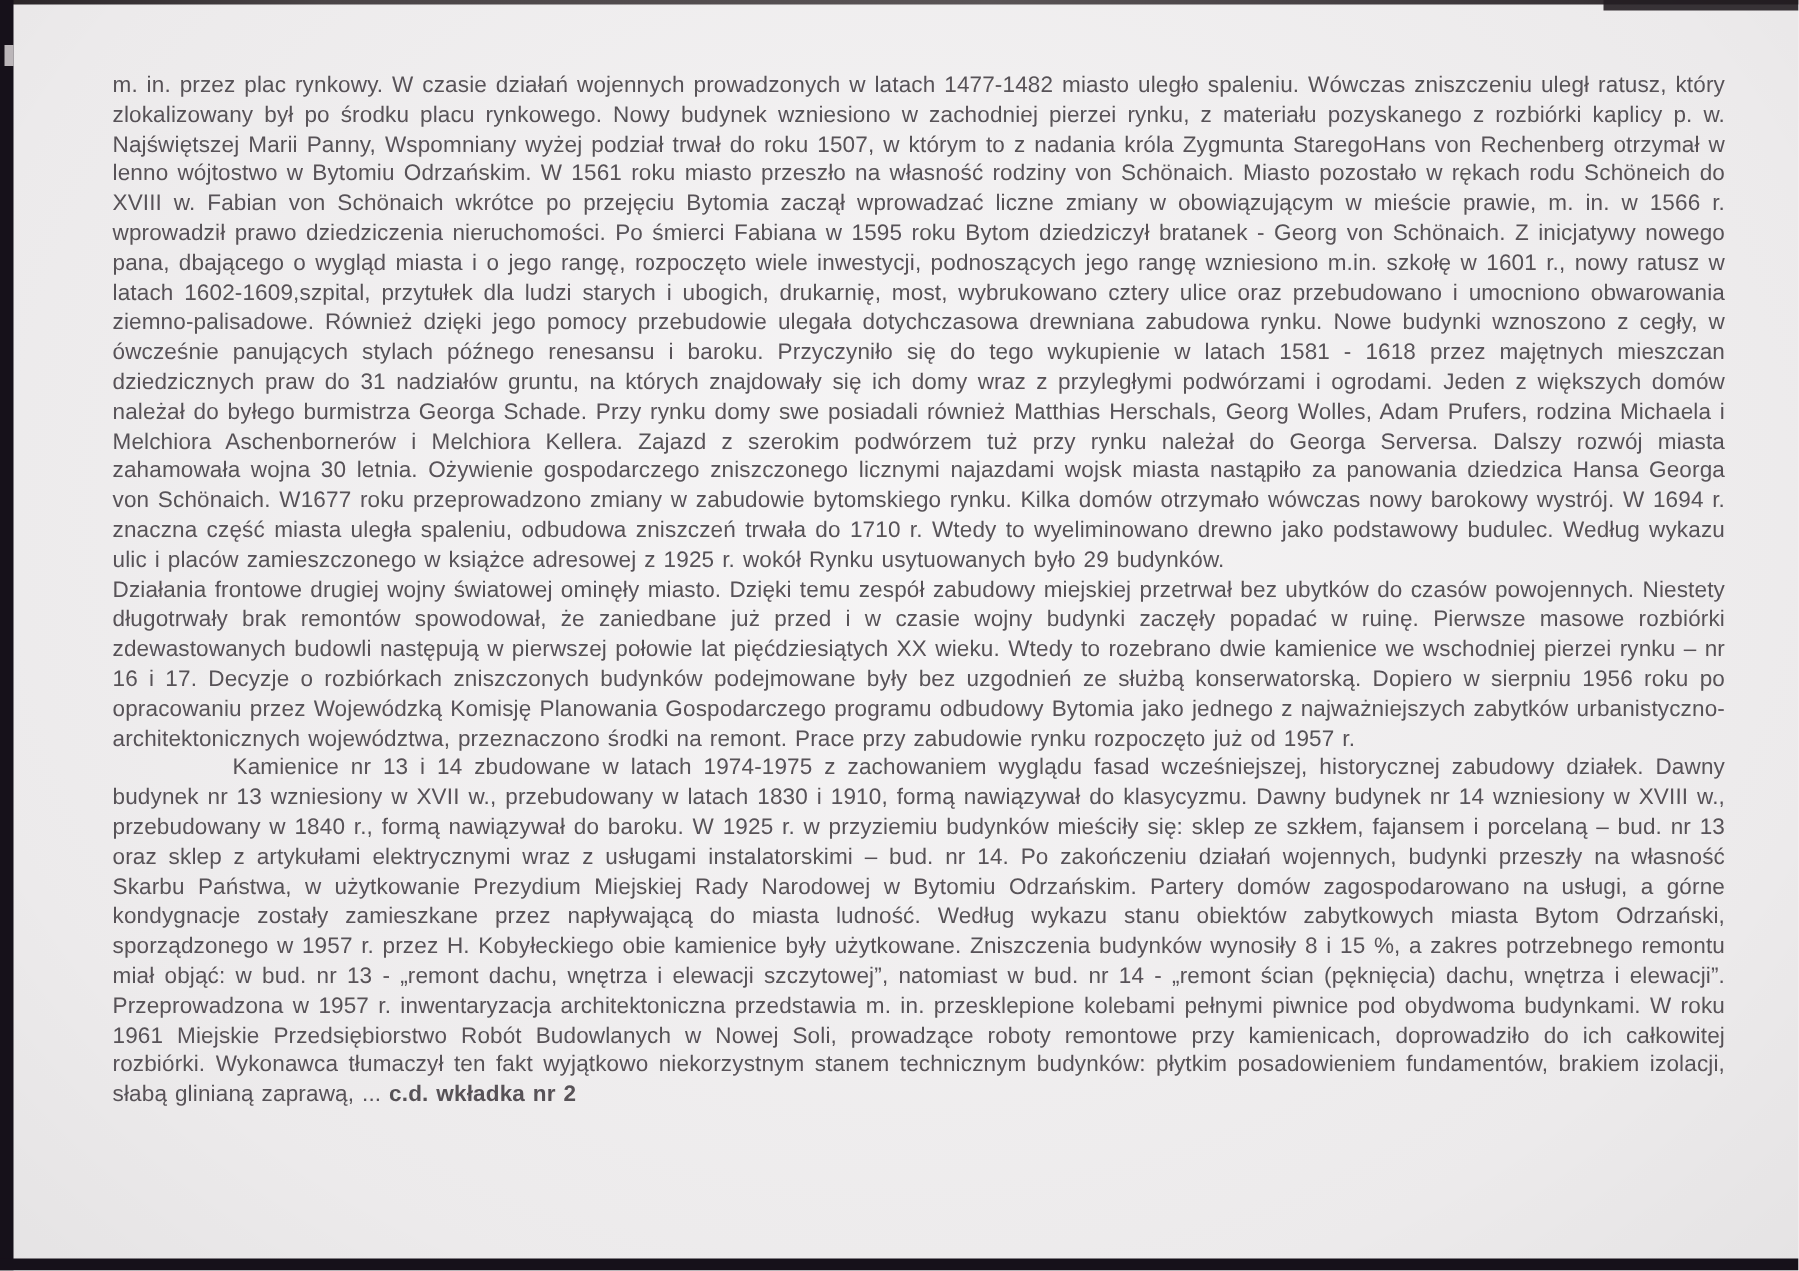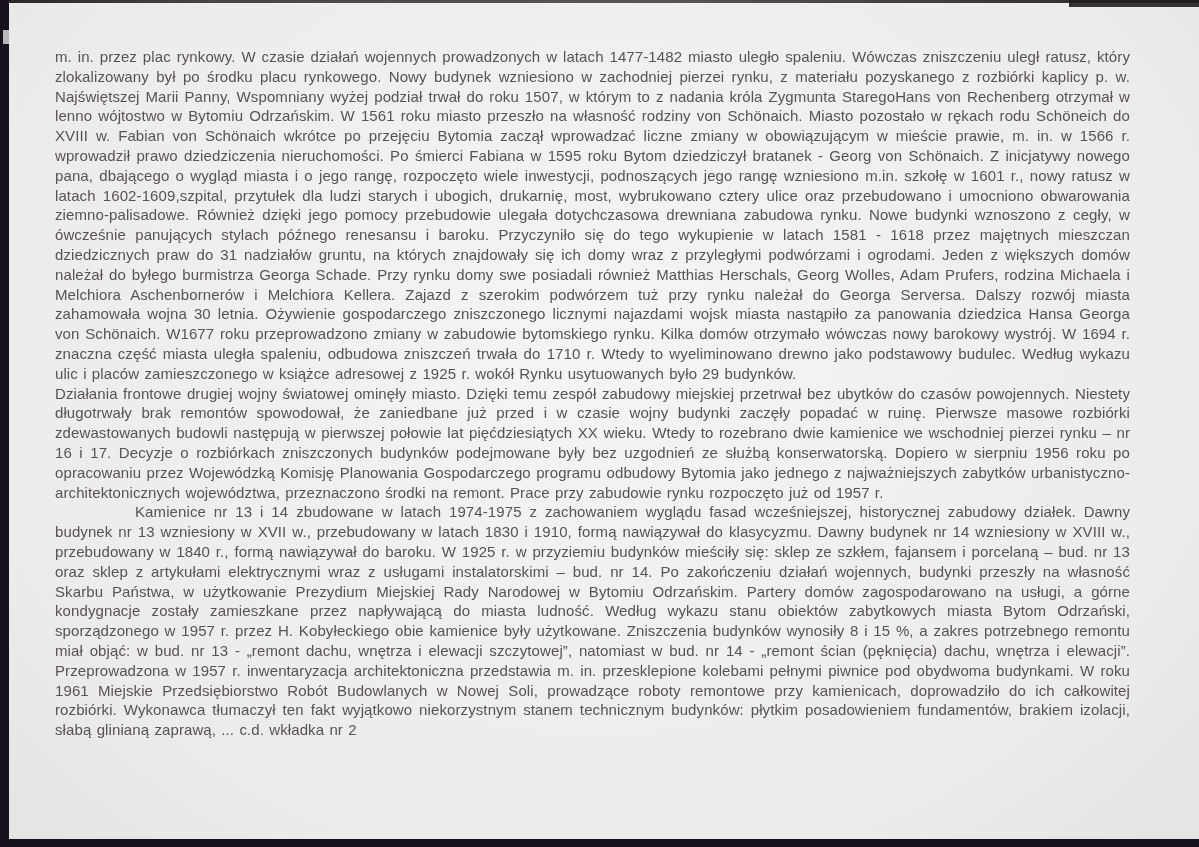--- a/index.html
+++ b/index.html
@@ -48,39 +48,39 @@
     opacity: 0.9;
   }
   .border-bottom {
     position: absolute;
     left: 0; bottom: 0;
     width: 1199px; height: 8px;
     background: var(--border-ink, #16111a);
   }
   .text-block {
     position: absolute;
-    left: 55px;
+    left: 75px;
     top: 47px;
     width: 1075px;
     color: var(--ink, #575257);
     font-size: 15px;
     line-height: 19.8px;
     letter-spacing: 0.1px;
     word-spacing: 1px;
     text-align: justify;
   }
   .text-block p {
     margin: 0;
     padding: 0;
   }
   p.indent-first {
     text-indent: 80px;
   }
   .bold {
-    font-weight: normal;
+    font-weight: bold;
   }
 </style>
 </head>
 <body>
 
 <div class="scan-surface"></div>
 
 <div class="border-top"></div>
 <div class="border-top-right-mark"></div>
 <div class="border-left">

